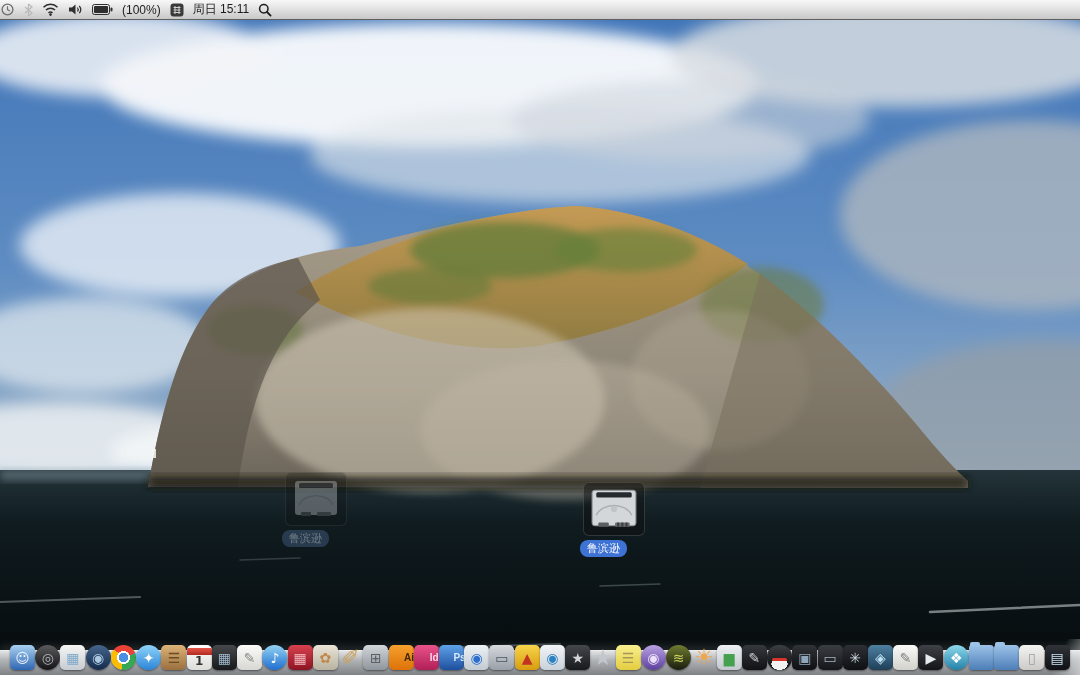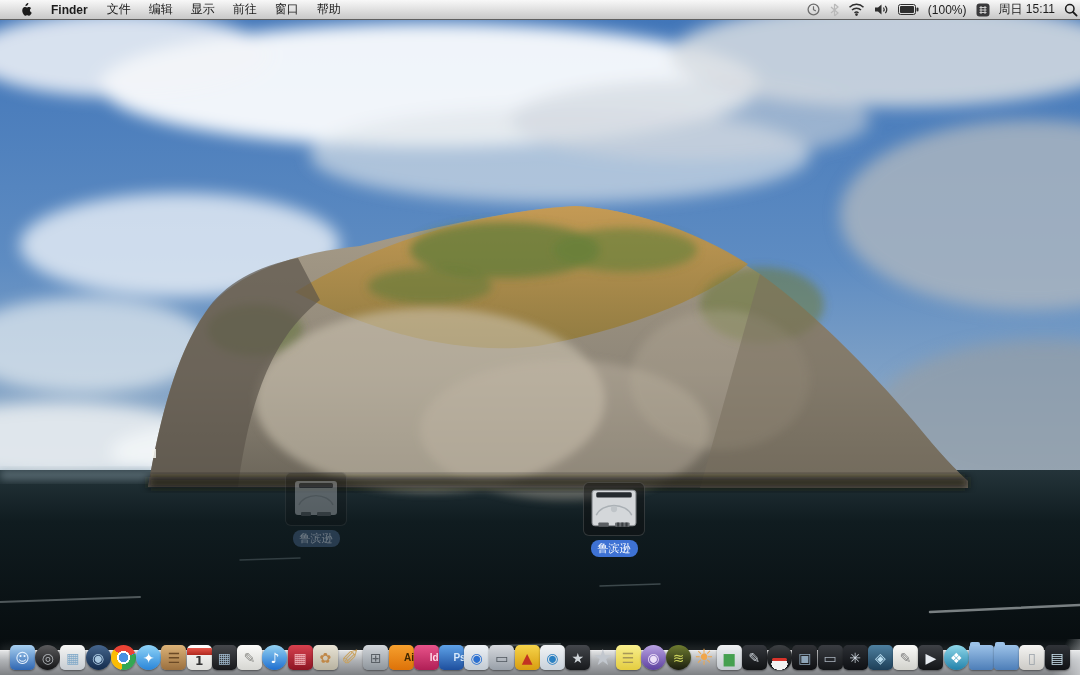--- a/index.html
+++ b/index.html
@@ -19,21 +19,21 @@
     font-size:12px;color:#1c1c1c;
   }
   .menubar-left{display:flex;align-items:center;gap:0;padding-left:10px;}
   .apple-btn{padding:0 9px;display:flex;align-items:center;}
   .appname{font-weight:bold;padding:0 10px;}
   .menu-item{padding:0 9px;cursor:default;}
   .menubar-right{display:flex;align-items:center;gap:9px;padding-right:2px;}
   .status-ic{display:flex;align-items:center;}
   .battery-text,.clock-text{font-size:12px;color:#1c1c1c;white-space:nowrap;}
   
-  .desk-icon{position:absolute;z-index:10;width:68px;text-align:center;}
+  .desk-icon{position:absolute;z-index:10;width:68px;}
   .desk-icon .sel-box{
     width:60px;height:52px;margin:0 auto;border-radius:6px;
     background:rgba(15,15,15,.45);border:1px solid rgba(255,255,255,.14);
     display:flex;align-items:center;justify-content:center;
   }
   .desk-icon .label-pill{
     display:inline-block;margin-top:4px;padding:1px 7px;border-radius:8px;
     font-size:11px;color:#fff;background:#3e72d4;white-space:nowrap;
   }
   .desk-icon.ghost{opacity:.5;}
@@ -173,36 +173,20 @@
   <g stroke-linecap="round">
     <path d="M0 602 L140 597" stroke="#cfd8da" stroke-width="2" opacity=".35"></path>
     <path d="M930 612 L1080 605" stroke="#e8eef0" stroke-width="2.5" opacity=".5"></path>
     <path d="M600 586 L660 584" stroke="#aebfc4" stroke-width="1.5" opacity=".3"></path>
     <path d="M240 560 L300 558" stroke="#9fb0b6" stroke-width="1.5" opacity=".25"></path>
     <path d="M430 648 L560 644" stroke="#b9c9cd" stroke-width="2" opacity=".3"></path>
   </g>
 </svg>
 
 <div class="menubar">
-  <div class="menubar-left">
-    <div class="apple-btn">
-      <svg width="13" height="14" viewBox="0 0 13 14">
-        <path fill="#1c1c1c" d="M8.6 2.1c.5-.6.9-1.5.7-2.1-.7 0-1.6.5-2.1 1.1-.5.6-.9 1.4-.7 2.1.8 0 1.6-.5 2.1-1.1zM10.9 7.3c0-1.4 1.1-2.1 1.2-2.1-.7-1-1.7-1.1-2-1.1-.9-.1-1.7.5-2.1.5-.4 0-1.1-.5-1.9-.5-1 0-1.9.6-2.4 1.4-1 1.8-.3 4.4.8 5.8.5.7 1.1 1.5 1.8 1.4.7 0 1-.5 1.9-.5.9 0 1.1.5 1.9.5.8 0 1.3-.7 1.8-1.4.6-.8.8-1.6.8-1.6s-1.8-.7-1.8-2.4z"></path>
-      </svg>
-    </div>
-    <span class="appname">Finder</span>
-    <div id="menubar-menus" style="display:flex;">
-        <span class="menu-item">文件</span>
-        <span class="menu-item">编辑</span>
-        <span class="menu-item">显示</span>
-        <span class="menu-item">前往</span>
-        <span class="menu-item">窗口</span>
-        <span class="menu-item">帮助</span>
-      </div>
-  </div>
   <div class="menubar-right">
     <span class="status-ic">
       <svg width="15" height="15" viewBox="0 0 15 15">
           <circle cx="7.5" cy="7.5" r="5.4" fill="none" stroke="#6e6e6e" stroke-width="1.3"></circle>
           <path d="M7.5 4.3 L7.5 7.7 L9.8 8.9" fill="none" stroke="#6e6e6e" stroke-width="1.2"></path>
         </svg>
     </span>
     <span class="status-ic">
       <svg width="9" height="14" viewBox="0 0 9 14">
           <path d="M4.5 1 L4.5 13 M4.5 1 L8 4 L1 10 M4.5 13 L8 10 L1 4" fill="none" stroke="#b9b9b9" stroke-width="1.2"></path>

